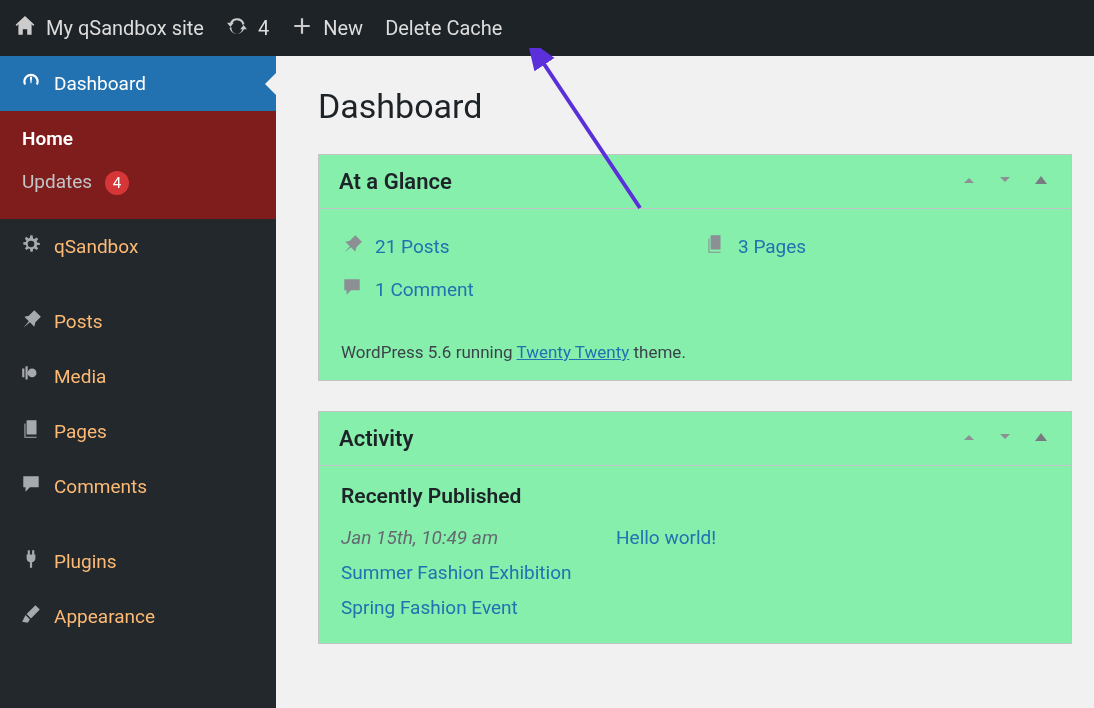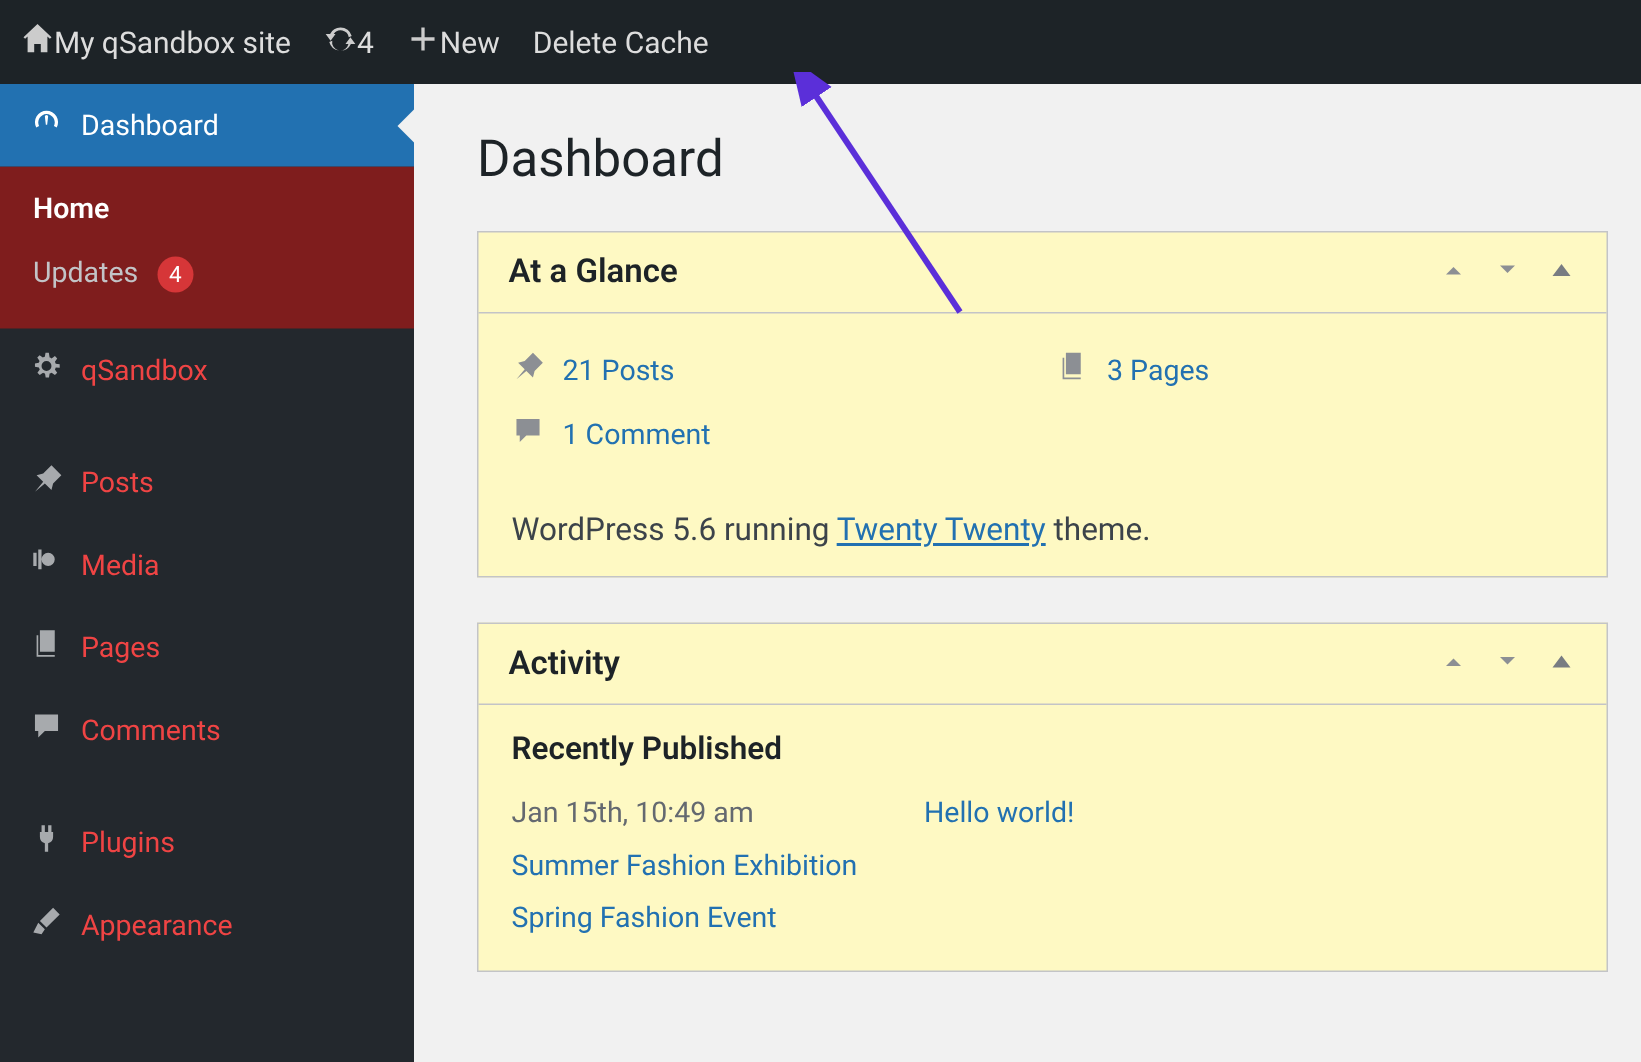--- a/index.html
+++ b/index.html
@@ -18,41 +18,42 @@
     color: #ddd;
     display: flex;
     align-items: center;
     padding: 0 14px;
     gap: 22px;
     font-size: 20px;
   }
   .adminbar .item {
     display: flex;
     align-items: center;
+    gap: 10px;
     color: #ddd;
     cursor: pointer;
   }
   .adminbar svg { fill: #ccc; }
   
   .sidebar {
     position: absolute;
     top: 56px;
     left: 0;
     width: 276px;
     bottom: 0;
     background: #23282d;
     color: #eee;
     font-size: 19px;
   }
   .nav-item {
     display: flex;
     align-items: center;
     gap: 12px;
     padding: 14px 20px;
-    color: #ef4444;
+    color: #fdba74;
     cursor: pointer;
   }
   .nav-item.active {
     background: #2271b1;
     color: #fff;
     position: relative;
   }
   .nav-item.active::after {
     content: '';
     position: absolute;
@@ -92,21 +93,21 @@
     bottom:0;
     padding: 30px 22px 0 42px;
   }
   .main h1 {
     font-size: 34px;
     font-weight: 400;
     color:#1d2327;
     margin-bottom: 28px;
   }
   .panel {
-    background:#fef9c3;
+    background:#86efac;
     border:1px solid #c3c4c7;
     margin-bottom: 30px;
   }
   .panel-head {
     display:flex;
     align-items:center;
     justify-content:space-between;
     padding: 14px 20px;
     border-bottom:1px solid #c3c4c7;
   }
@@ -120,25 +121,25 @@
   .panel-body { padding: 18px 22px; font-size:19px; color:#3c434a;}
   .glance-grid {
     display:grid;
     grid-template-columns: 1fr 1fr;
     gap: 4px 18px;
     margin-bottom: 33px;
   }
   .glance-item { display:flex; align-items:center; gap:12px; padding:6px 0;}
   .glance-item a { color:#2271b1; text-decoration:none; cursor:pointer;}
   .glance-item svg { fill:#8c8f94; width:22px; height:22px; }
-  .wp-info { font-size:21px; color:#3c434a; }
+  .wp-info { font-size:17px; color:#3c434a; }
   .wp-info a { color:#2271b1; text-decoration:underline; cursor:pointer;}
   .activity-sub { font-size:21px; font-weight:600; color:#1d2327; padding-bottom:12px;}
   .act-row { display:flex; gap: 40px; padding: 6px 0; font-size:19px; }
-  .act-date { color:#646970; width: 235px; }
+  .act-date { color:#646970; width: 235px; font-style: italic; }
   .act-link { color:#2271b1; cursor:pointer; }
   
   .arrow {
     position:absolute;
     left: 520px;
     top: 48px;
     pointer-events:none;
   }
 </style>
 </head>

